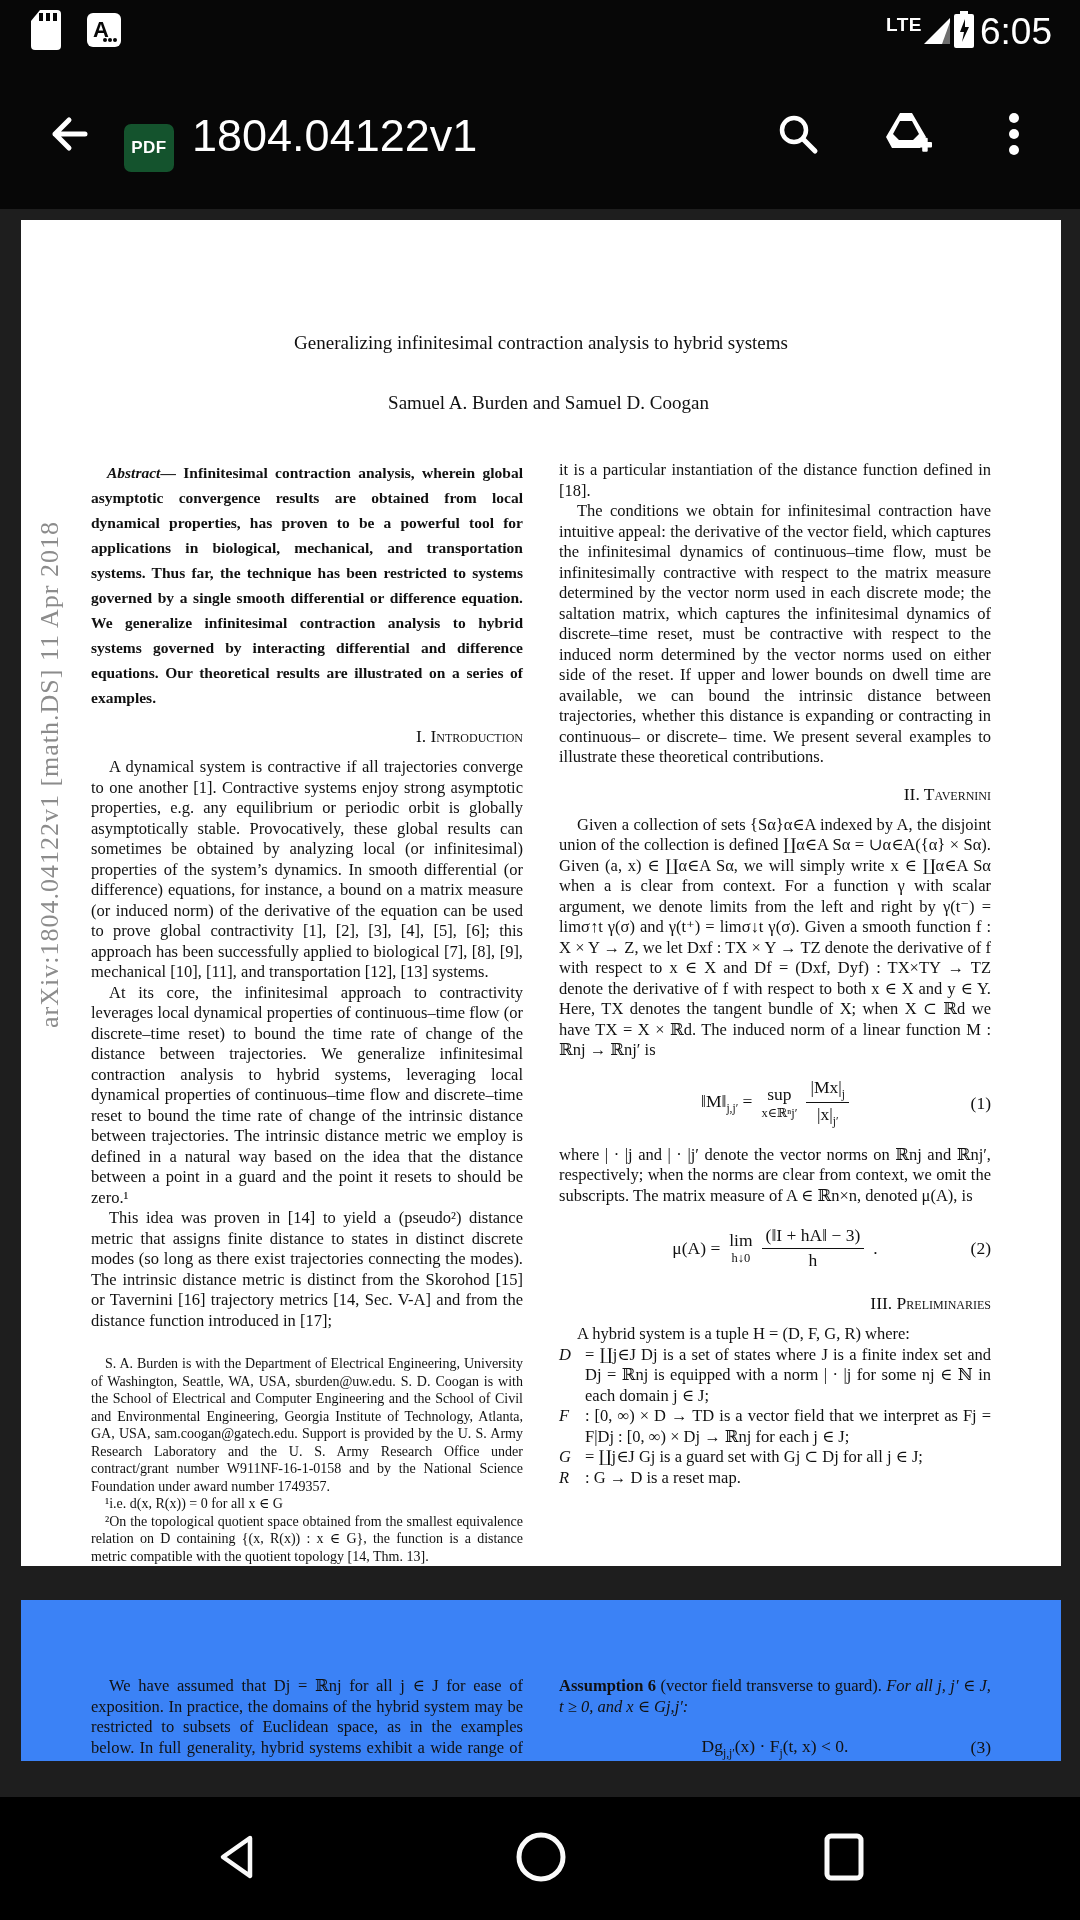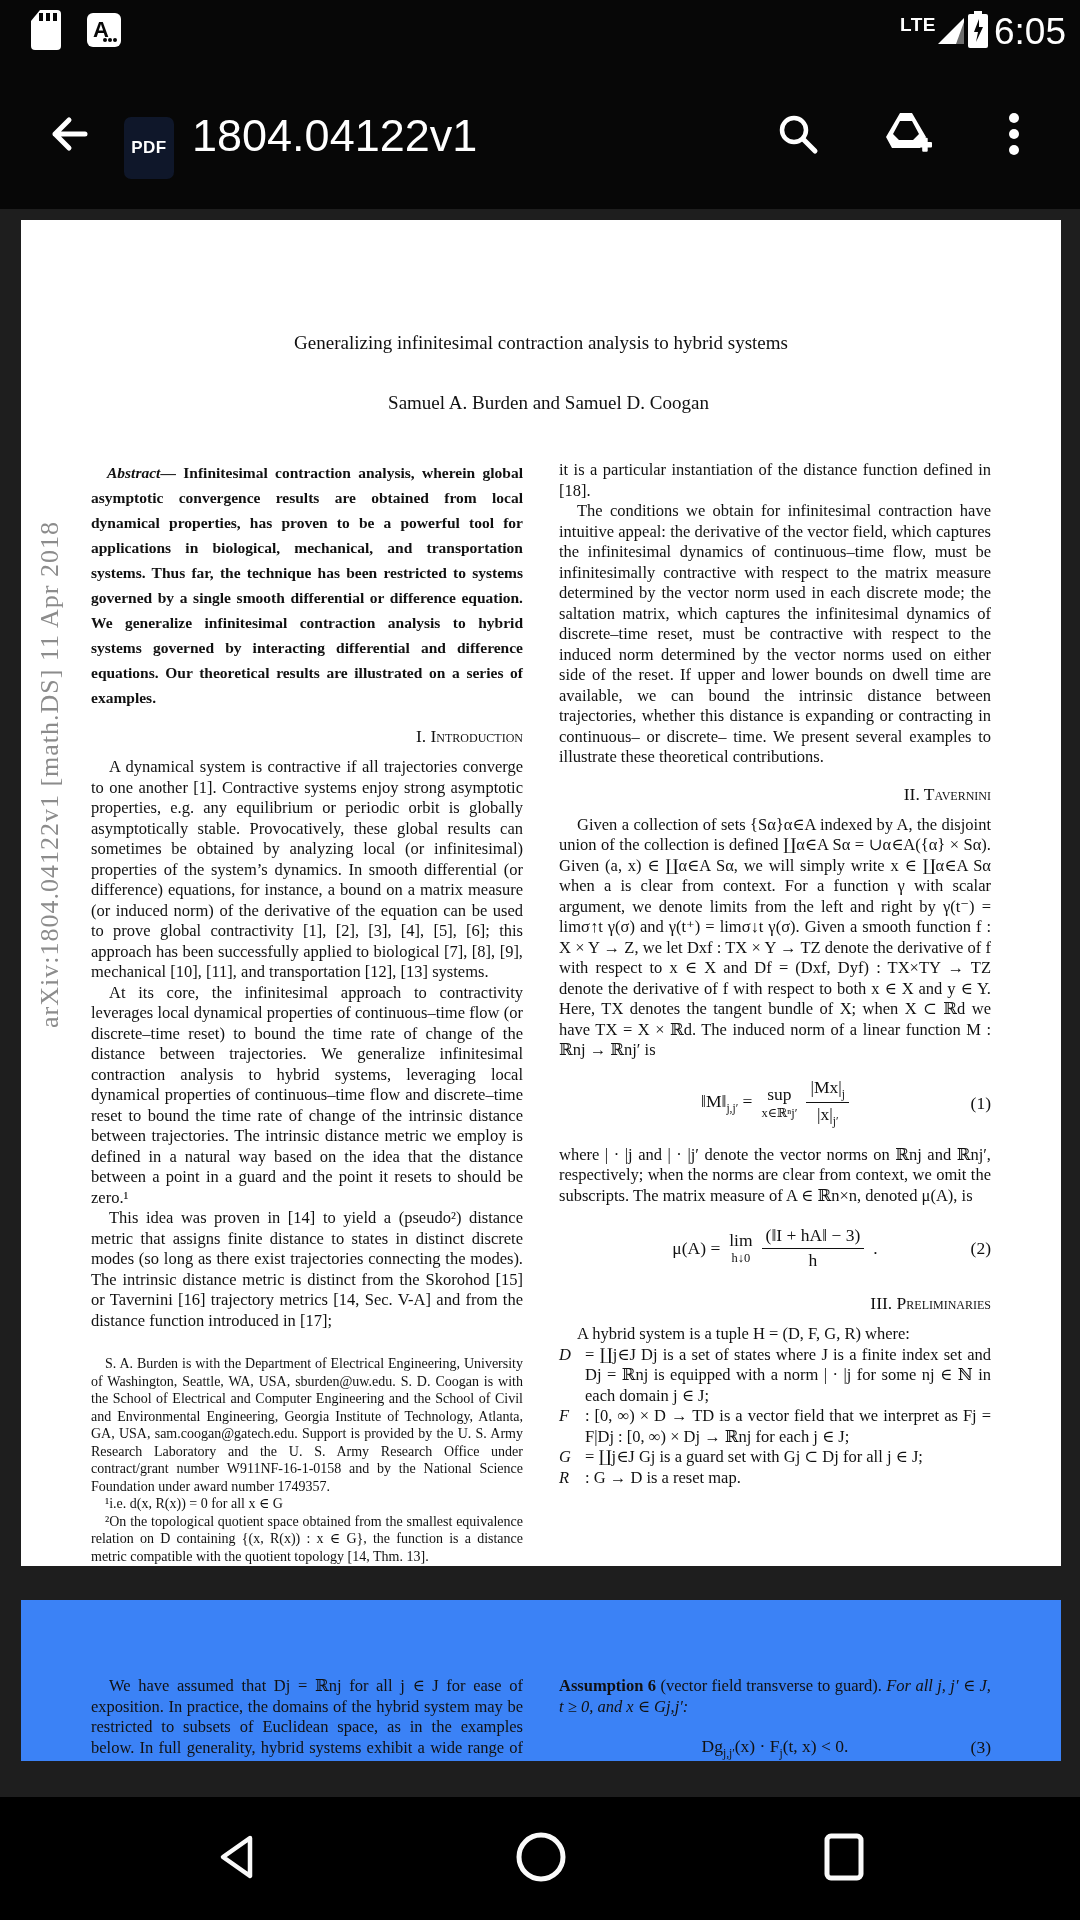--- a/index.html
+++ b/index.html
@@ -2,28 +2,28 @@
 <html><head>
 <meta charset="utf-8">
 <style>
   html,body{margin:0;padding:0;background:#000;}
   .screen{position:relative;width:1080px;height:1920px;overflow:hidden;background:#1e1e1e;
           font-family:"Liberation Sans","DejaVu Sans",sans-serif;}
   
   .status-bar{position:absolute;left:0;top:0;width:1080px;height:63px;background:#070707;
               display:flex;align-items:center;color:#fff;}
   .sb-left{display:flex;align-items:center;gap:22px;padding-left:28px;}
-  .sb-right{margin-left:auto;display:flex;align-items:center;padding-right:14px;}
+  .sb-right{margin-left:auto;display:flex;align-items:center;padding-right:28px;}
   .lte-label{font-size:19px;font-weight:bold;letter-spacing:.5px;transform:translateY(-7px);}
   .sb-time{font-size:37px;font-weight:400;margin-left:4px;}
   
   .app-bar{position:absolute;left:0;top:63px;width:1080px;height:146px;background:#070707;
            display:flex;align-items:center;color:#fff;}
   .back-btn{padding:0 34px 0 44px;display:flex;align-items:center;}
-  .pdf-badge{width:50px;height:62px;background:#0f172a;border-radius:7px;display:flex;
+  .pdf-badge{width:50px;height:48px;background:#14532d;border-radius:7px;display:flex;
              align-items:center;justify-content:center;color:#fff;font-weight:bold;
              font-size:17px;letter-spacing:.5px;margin-top:24px;}
   .doc-title{font-size:45px;font-weight:400;margin-left:18px;white-space:nowrap;
              overflow:hidden;max-width:420px;}
   .ab-actions{margin-left:auto;display:flex;align-items:center;gap:52px;padding-right:38px;}
   .icon-btn{display:flex;align-items:center;justify-content:center;width:56px;height:56px;}
   
   .paper{color:#111;font-family:"Liberation Serif","DejaVu Serif","DejaVu Sans",serif;}
   .page1{position:absolute;left:21px;top:220px;width:1040px;height:1346px;background:#fff;overflow:hidden;}
   .page2{position:absolute;left:21px;top:1600px;width:1040px;height:161px;background:#3b82f6;overflow:hidden;}

